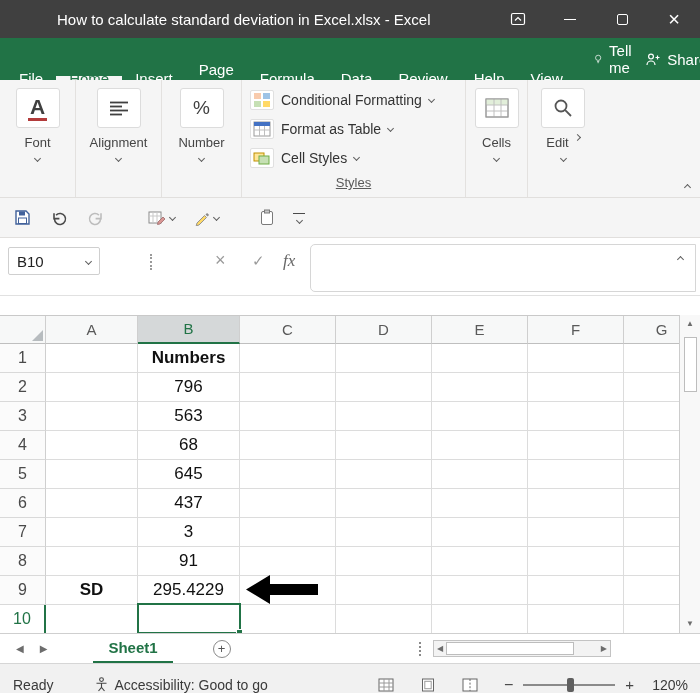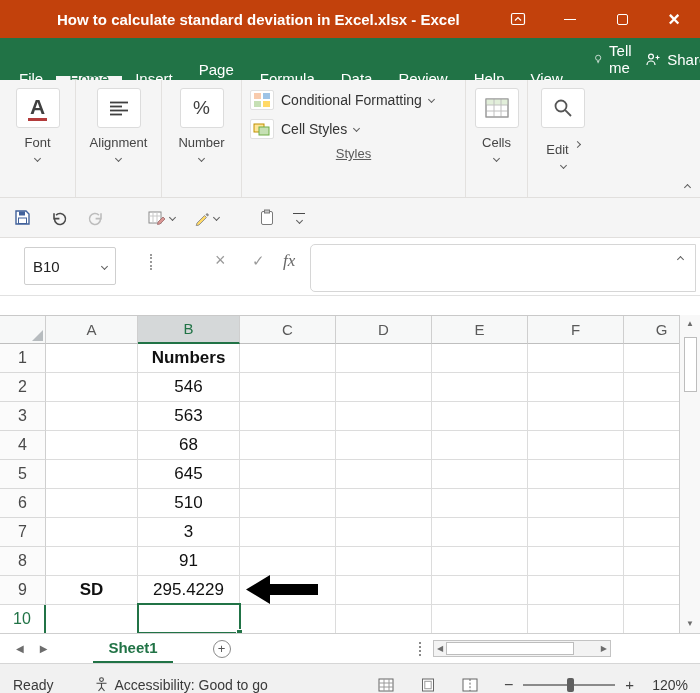--- a/index.html
+++ b/index.html
@@ -1,21 +1,21 @@
 <!DOCTYPE html>
 <html><head>
 <meta charset="utf-8">
 <style>
   * { box-sizing: border-box; margin: 0; padding: 0; }
   html,body { width:700px; height:693px; overflow:hidden; }
   body { font-family:"Liberation Sans", sans-serif; background:#fff; }
   .app { position:relative; width:700px; height:693px; background:#fff; }
 
   
-  .titlebar { height:38px; background:#c2410c; display:flex; align-items:center; position:relative;font-weight:bold; }
+  .titlebar { height:38px; background:#404040; display:flex; align-items:center; position:relative; }
   .title { color:#fff; font-size:15px; padding-left:57px; white-space:nowrap; }
   .winctl { position:absolute; right:0; top:0; height:38px; display:flex; }
   .winbtn { width:52px; height:38px; display:flex; align-items:center; justify-content:center; color:#fff; }
   .minbar { display:inline-block; width:12px; border-top:1.6px solid #fff; }
   .maxbox { display:inline-block; width:11px; height:11px; border:1.4px solid #fff; border-radius:2px; }
   .closex { font-size:20px; line-height:1; }
 
   
   .tabrow { height:42px; background:#217346; display:flex; align-items:stretch; padding-left:6px; }
   .tab { display:flex; align-items:center; padding:0 13px; color:#fff; font-size:15px; cursor:default;margin-top:38px; }
@@ -31,32 +31,32 @@
   .cv { display:inline-block; width:5px; height:5px; border-right:1.4px solid #5f5f5f; border-bottom:1.4px solid #5f5f5f; transform:rotate(45deg); }
   .cv.up { transform:rotate(-135deg); }
   .cv.right { transform:rotate(-45deg); }
   .rgroup .cv.drop { margin-top:6px; }
   .glyphA { font-size:21px; font-weight:bold; color:#404040; border-bottom:3px solid #b23b3b; line-height:1; padding:0 2px 1px; }
   .glyphPct { font-size:19px; color:#404040; }
   .styles-grp { padding-top:5px; align-items:flex-start; }
   .srow { display:flex; align-items:center; gap:7px; height:29px; padding:0 8px; font-size:14px; color:#333; white-space:nowrap; width:100%; }
   .smbtn { width:24px; height:20px; background:#fff; border:1px solid #e0e0e0; border-radius:2px; display:flex; align-items:center; justify-content:center; }
   .styleslbl { width:100%; text-align:center; font-size:13px; color:#5a5a5a; margin-top:3px;text-decoration:underline; }
-  .editlblrow { display:flex; gap:6px; margin-top:14px; }
+  .editlblrow { display:flex; gap:6px; margin-top:7px; }
   .collapse-ribbon { position:absolute; right:10px; bottom:7px; }
 
   
   .qat { height:40px; background:#f5f5f5; border-bottom:1px solid #e1dfdd; display:flex; align-items:center; padding-left:14px; gap:19px; }
   .qbtn { display:flex; align-items:center; gap:4px; }
   .qbar { display:inline-block; width:12px; border-top:1.7px solid #4a4a4a; margin-bottom:4px; }
   .qcustom { display:flex; flex-direction:column; align-items:center; }
 
   
   .fbar { height:58px; background:#fff; position:relative; border-bottom:1px solid #e1e1e1; }
-  .namebox { position:absolute; left:24px; top:9px; width:92px; height:38px; border:1px solid #cfcfcf; border-radius:2px; background:#fff; display:flex; align-items:center; padding:0 8px; font-size:15px; color:#222; }
+  .namebox { position:absolute; left:8px; top:9px; width:92px; height:28px; border:1px solid #cfcfcf; border-radius:2px; background:#fff; display:flex; align-items:center; padding:0 8px; font-size:15px; color:#222; }
   .namebox .cv { margin-left:auto; }
   .vdots { position:absolute; left:150px; top:16px; height:16px; border-left:2px dotted #9a9a9a; }
   .fcancel { position:absolute; left:215px; top:12px; font-size:18px; color:#9a9a9a; }
   .fcheck { position:absolute; left:252px; top:14px; font-size:15px; color:#9a9a9a; }
   .ffx { position:absolute; left:283px; top:13px; font-style:italic; font-family:"Liberation Serif", serif; font-size:17px; color:#666; }
   .finput { position:absolute; left:310px; top:6px; right:4px; height:48px; border:1px solid #d6d6d6; border-radius:5px 0 0 5px; background:#fff; }
   .fexpand { position:absolute; right:12px; top:12px; }
 
   .spacer { height:19px; background:#fff; }
 
@@ -198,20 +198,31 @@
               <rect x="1" y="9" width="7" height="6" fill="#c6e0b4"></rect>
               <rect x="10" y="9" width="7" height="6" fill="#ffd966"></rect>
             </svg>
           </span>
         <span>Conditional Formatting</span>
         <span class="cv"></span>
       </div>
       <div class="srow">
         <span class="smbtn">
             <svg width="18" height="16" viewBox="0 0 18 16">
+              <rect x="1" y="1" width="16" height="14" fill="#fff" stroke="#9a9a9a"></rect>
+              <rect x="1" y="1" width="16" height="4" fill="#4472c4"></rect>
+              <path d="M1 9 h16 M6.5 5 v10 M11.5 5 v10" stroke="#bfbfbf"></path>
+            </svg>
+          </span>
+        <span>Format as Table</span>
+        <span class="cv"></span>
+      </div>
+      <div class="srow">
+        <span class="smbtn">
+            <svg width="18" height="16" viewBox="0 0 18 16">
               <rect x="1" y="3" width="10" height="8" fill="#ffe699" stroke="#bf9000"></rect>
               <rect x="6" y="6" width="10" height="8" fill="#c6e0b4" stroke="#70ad47"></rect>
             </svg>
           </span>
         <span>Cell Styles</span>
         <span class="cv"></span>
       </div>
       <div class="rlabel styleslbl">Styles</div>
     </div>
 
@@ -328,21 +339,21 @@
       <div class="c"></div>
       <div class="c bold">Numbers</div>
       <div class="c"></div>
       <div class="c"></div>
       <div class="c"></div>
       <div class="c"></div>
       <div class="c"></div>
 
       <div class="rh">2</div>
       <div class="c"></div>
-      <div class="c">546</div>
+      <div class="c">796</div>
       <div class="c"></div>
       <div class="c"></div>
       <div class="c"></div>
       <div class="c"></div>
       <div class="c"></div>
 
       <div class="rh">3</div>
       <div class="c"></div>
       <div class="c">563</div>
       <div class="c"></div>
@@ -364,21 +375,21 @@
       <div class="c"></div>
       <div class="c">645</div>
       <div class="c"></div>
       <div class="c"></div>
       <div class="c"></div>
       <div class="c"></div>
       <div class="c"></div>
 
       <div class="rh">6</div>
       <div class="c"></div>
-      <div class="c">510</div>
+      <div class="c">437</div>
       <div class="c"></div>
       <div class="c"></div>
       <div class="c"></div>
       <div class="c"></div>
       <div class="c"></div>
 
       <div class="rh">7</div>
       <div class="c"></div>
       <div class="c">3</div>
       <div class="c"></div>

